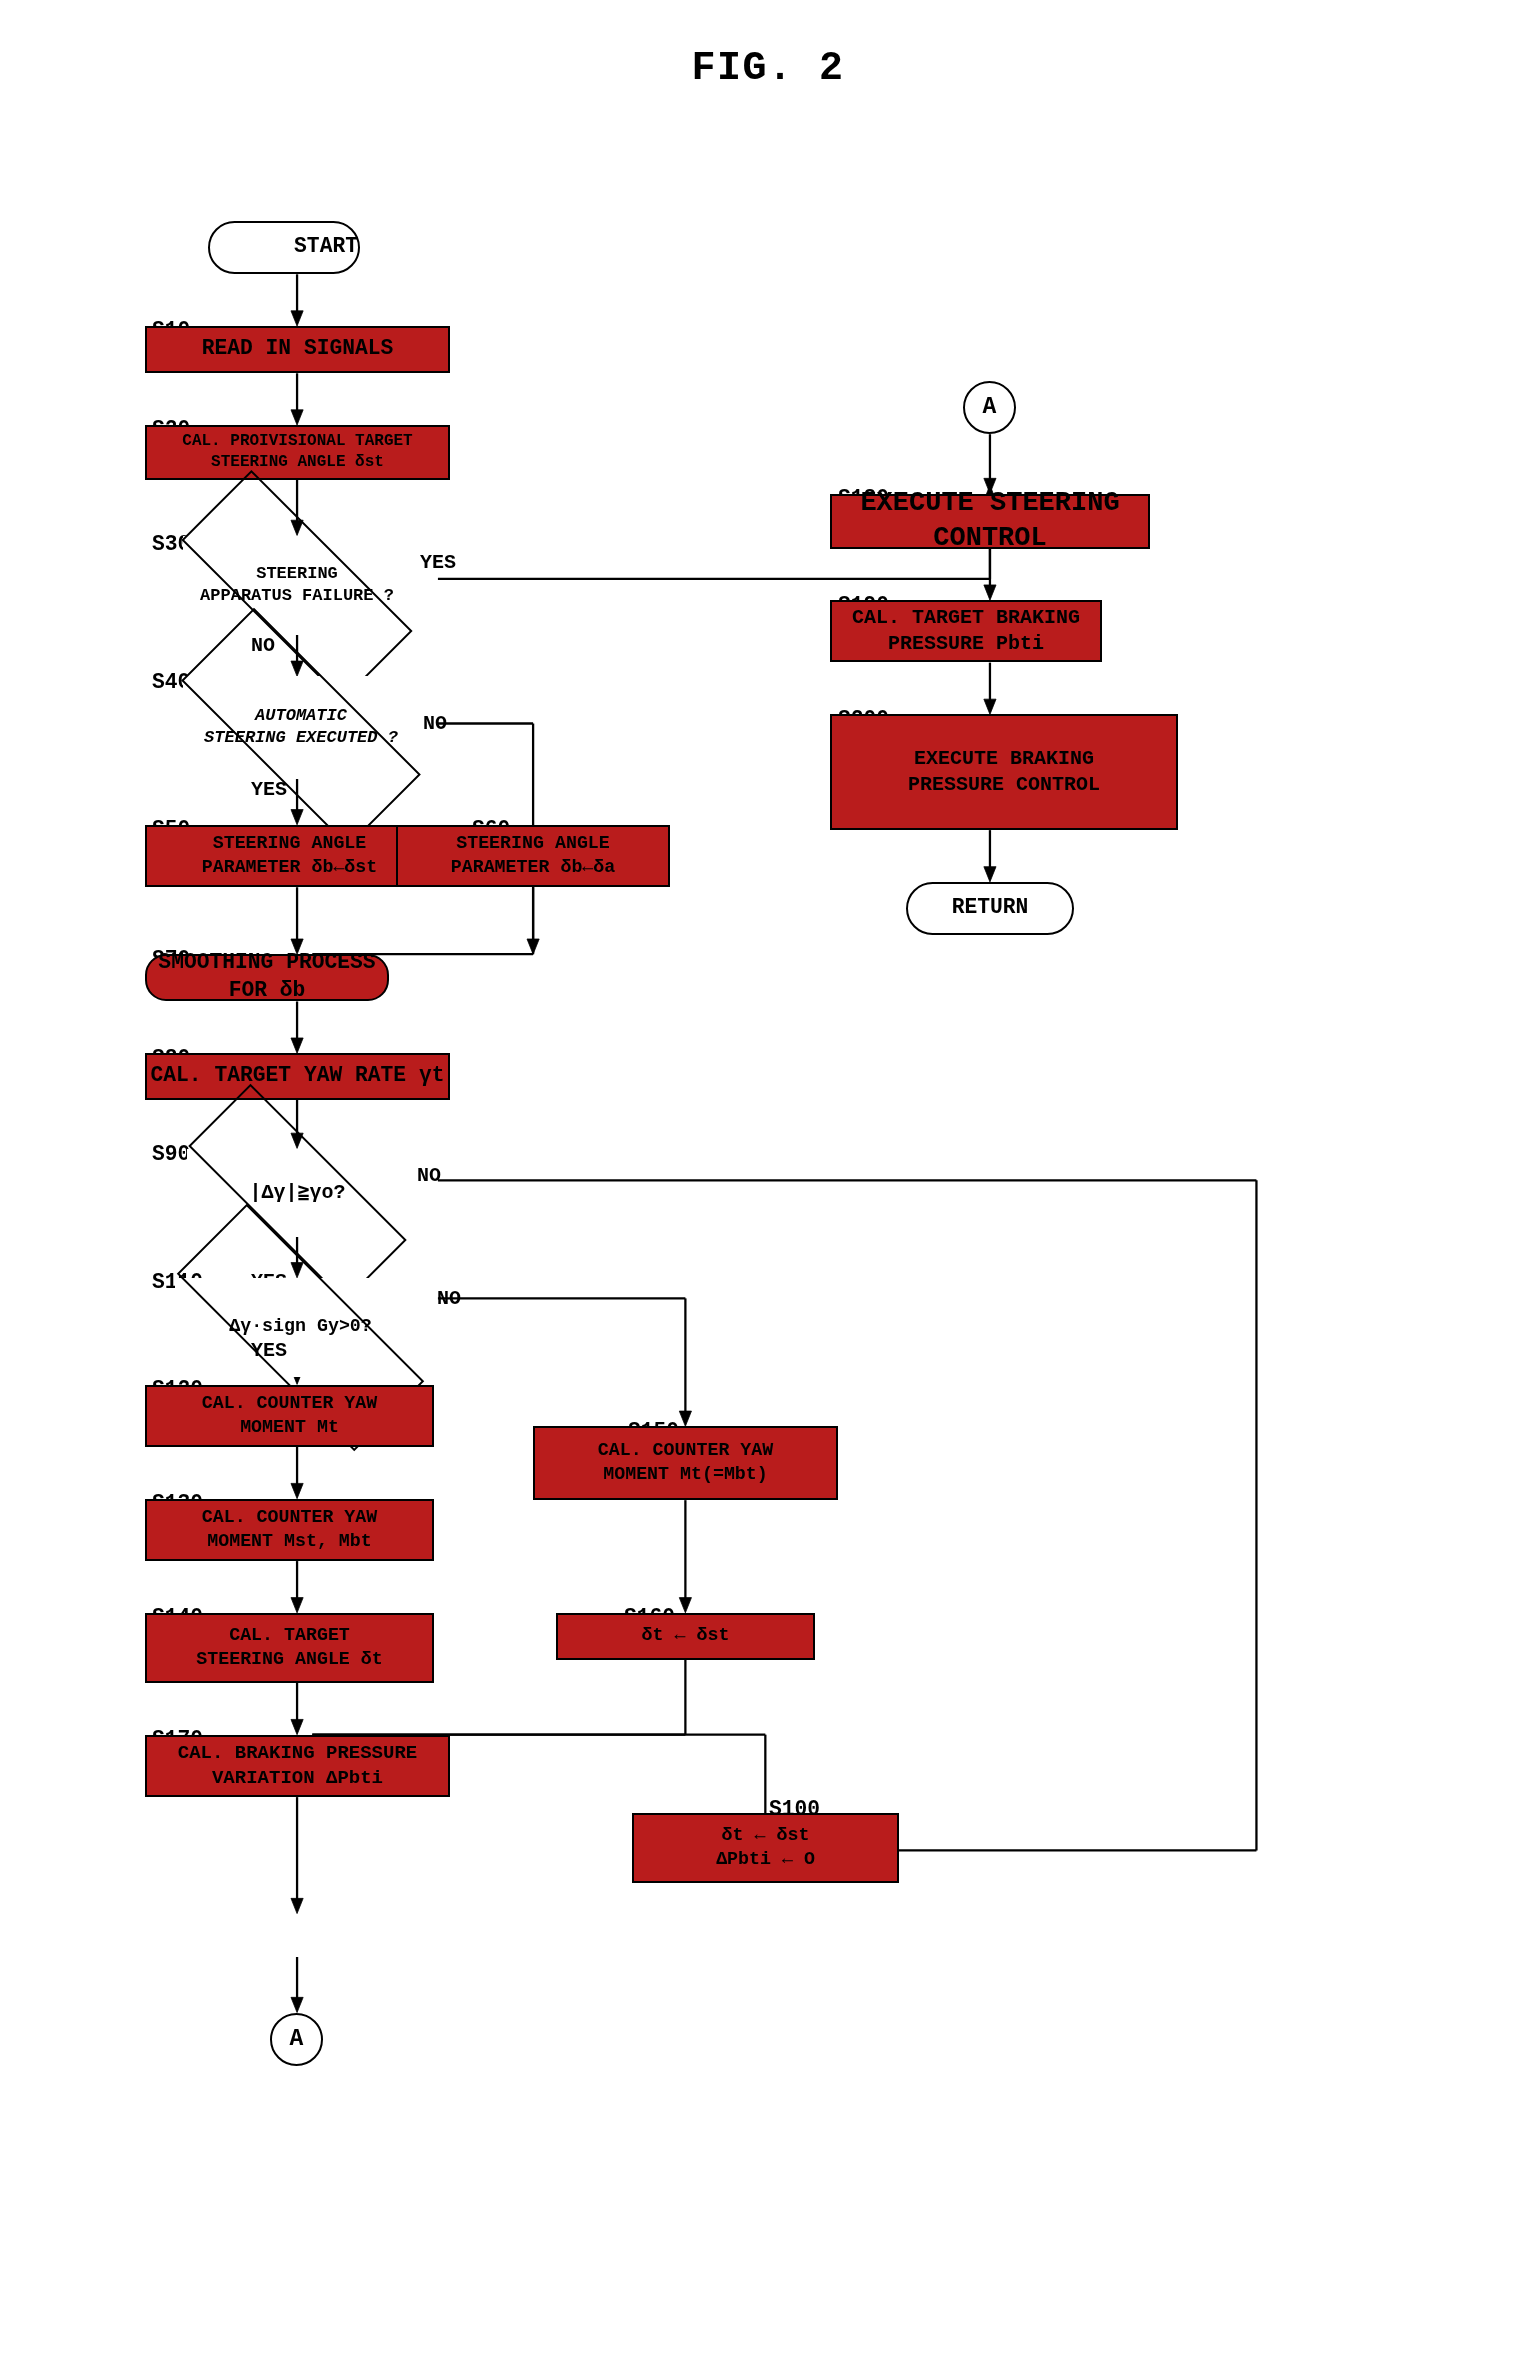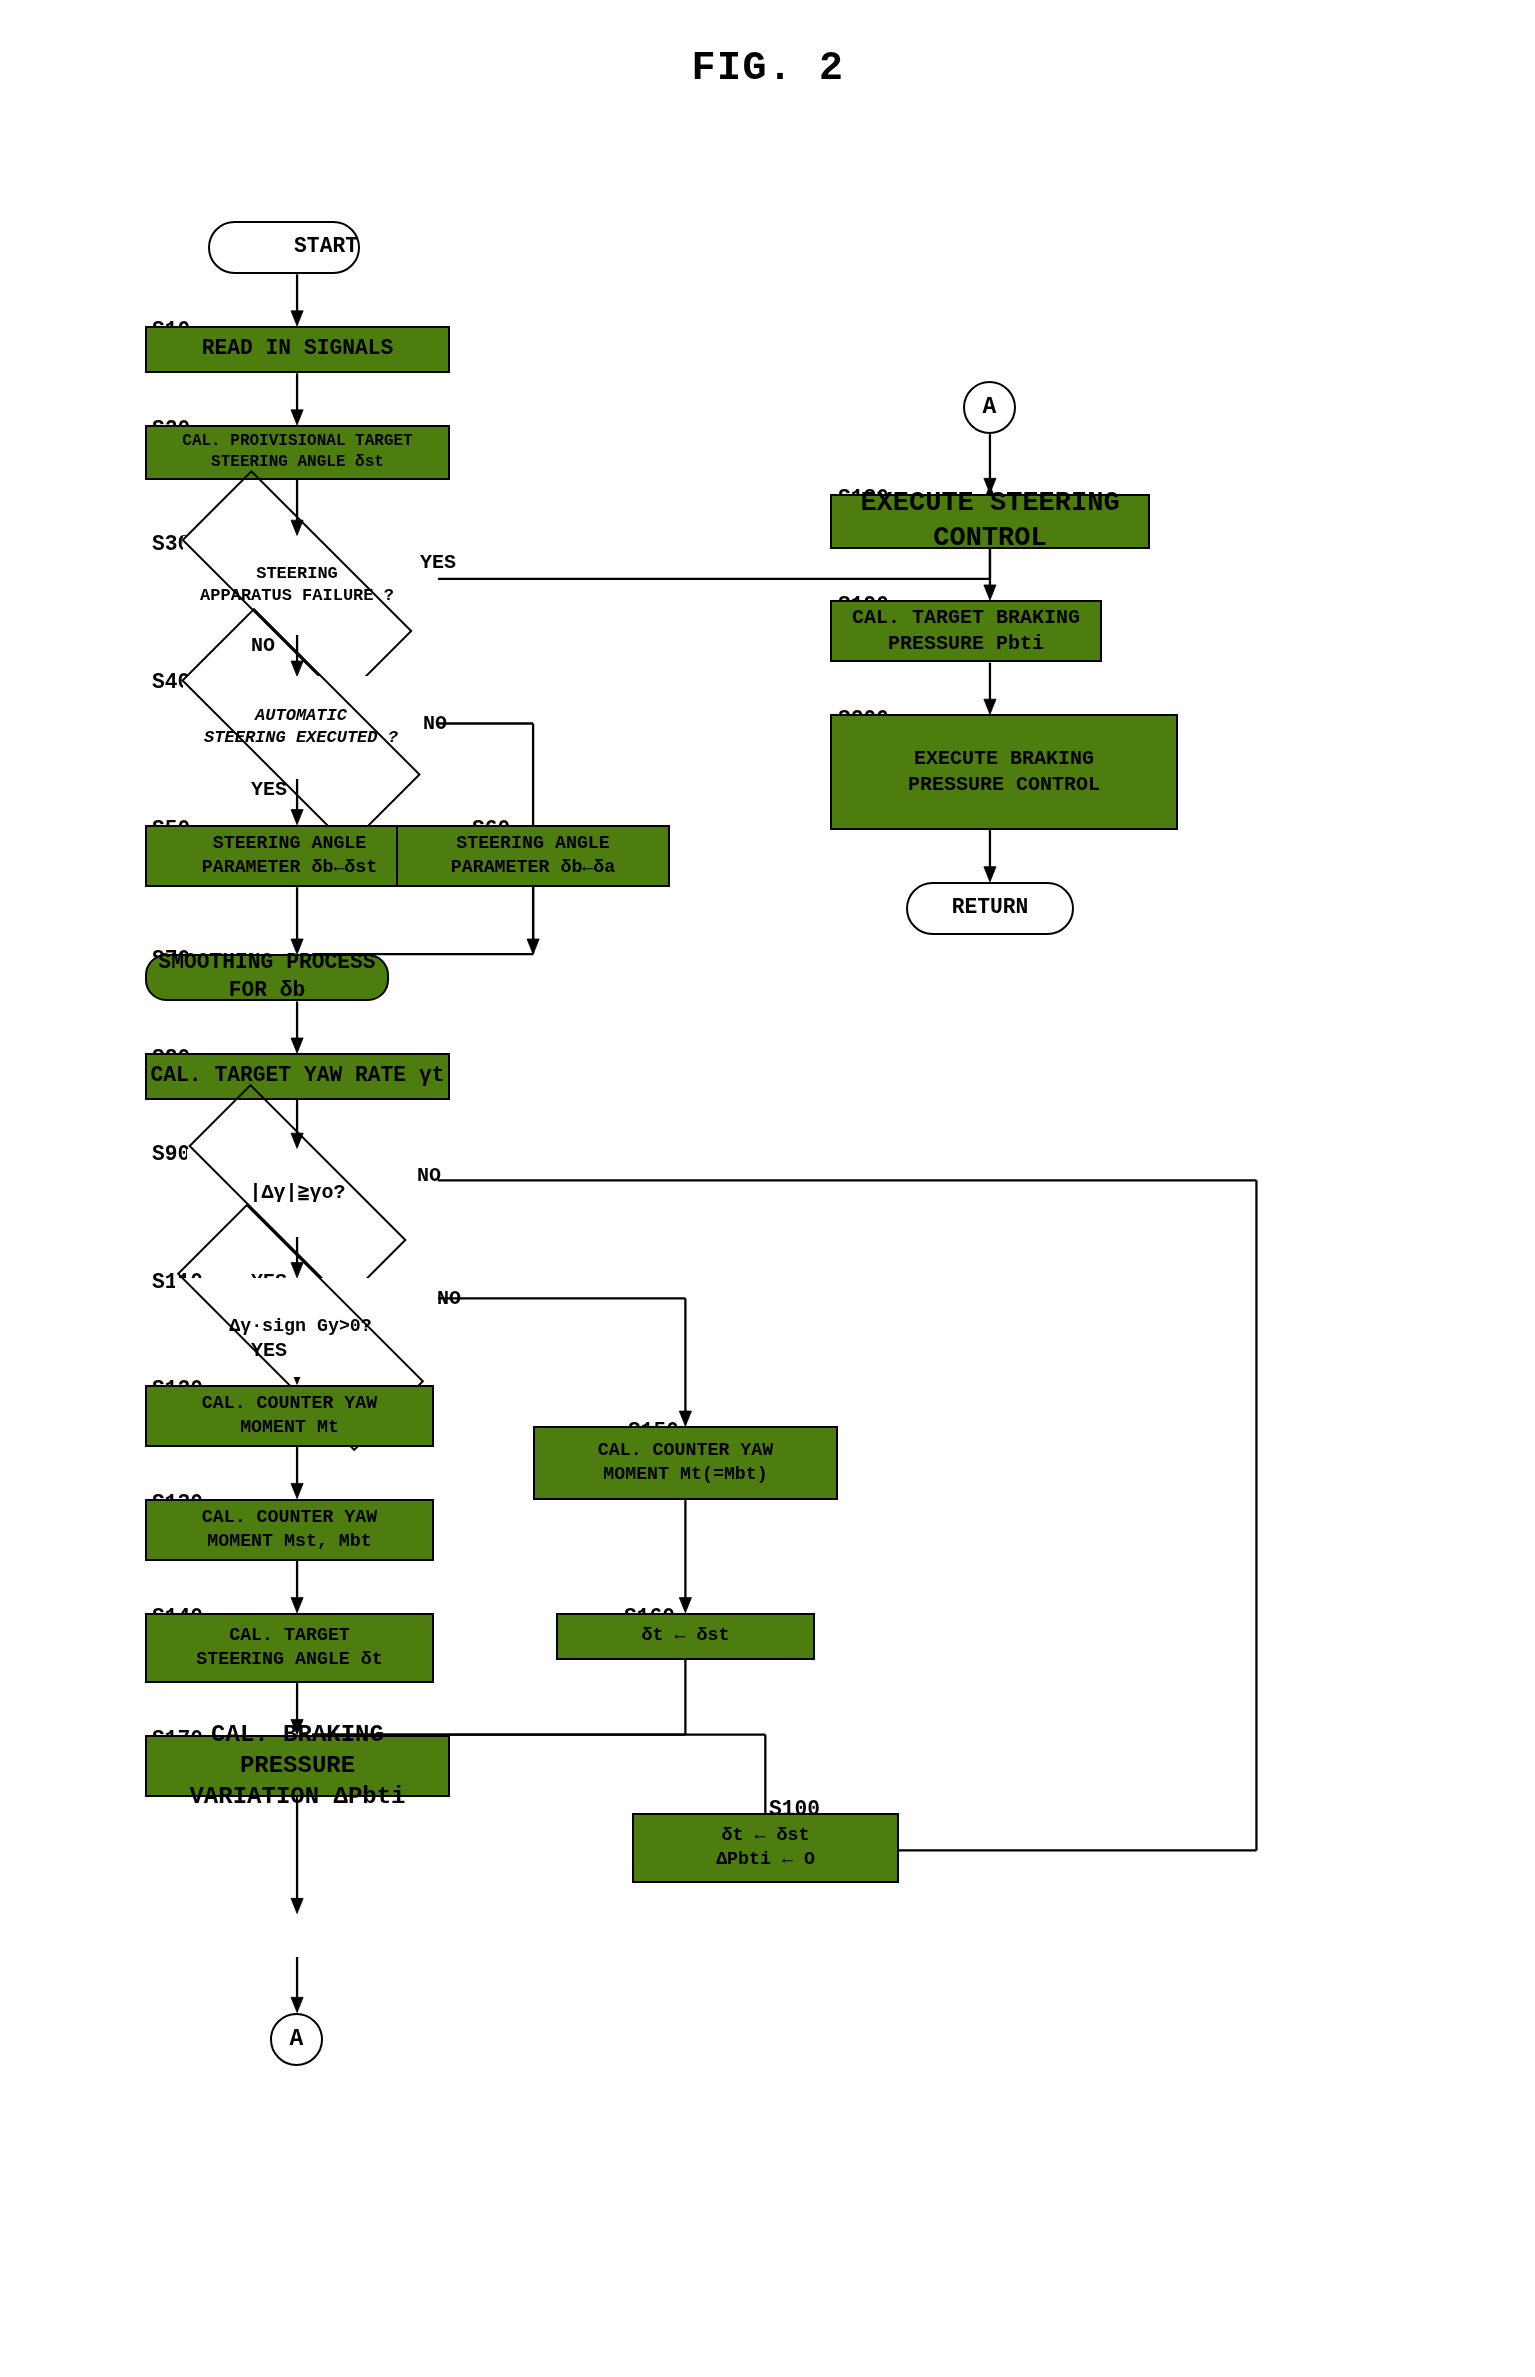--- a/index.html
+++ b/index.html
@@ -35,21 +35,21 @@
       font-weight: bold;
       line-height: 1.3;
     }
     .fc-terminal {
       border: 2.3px solid #000;
       border-radius: 30.5px;
       background: #fff;
     }
     .fc-process {
       border: 2.3px solid #000;
-      background: #4d7c0f;
+      background: #b91c1c;
     }
     .fc-decision {
       background: #fff;
       border: none;
     }
     .fc-decision-inner {
       transform: rotate(45deg);
       border: 2.3px solid #000;
       width: 100%;
       height: 100%;
@@ -308,21 +308,21 @@
     <span>δt ← δst</span>
   </div>
 
   <span class="step-label" style="left:769px;top:1675px;">S100</span>
   <div class="fc-node fc-process" style="left:632px;top:1691px;width:267px;height:70px;font-size:18.3px;">
     <span style="white-space:pre-line;">δt ← δst
 ΔPbti ← O</span>
   </div>
 
   <span class="step-label" style="left:152px;top:1605px;">S170</span>
-  <div class="fc-node fc-process" style="left:145px;top:1613px;width:305px;height:62px;font-size:24px;">
+  <div class="fc-node fc-process" style="left:145px;top:1613px;width:305px;height:62px;font-size:19px;">
     <span style="white-space:pre-line;">CAL. BRAKING PRESSURE
 VARIATION ΔPbti</span>
   </div>
 
   <div class="circle-label" style="left:270px;top:1891px;">
     <span>A</span>
   </div>
 
   <div class="circle-label" style="left:963px;top:259px;">
     <span>A</span>

